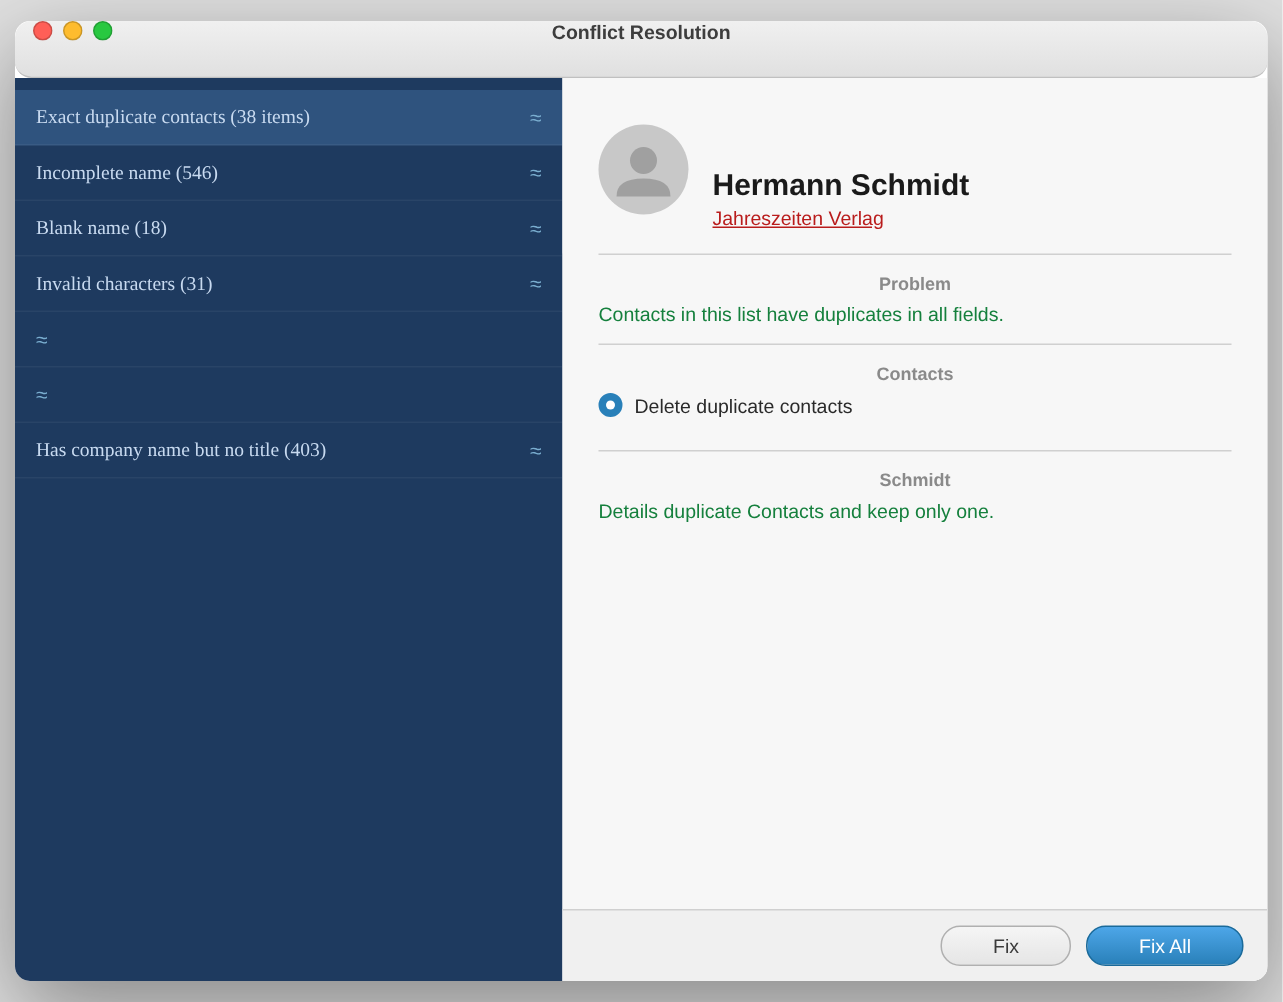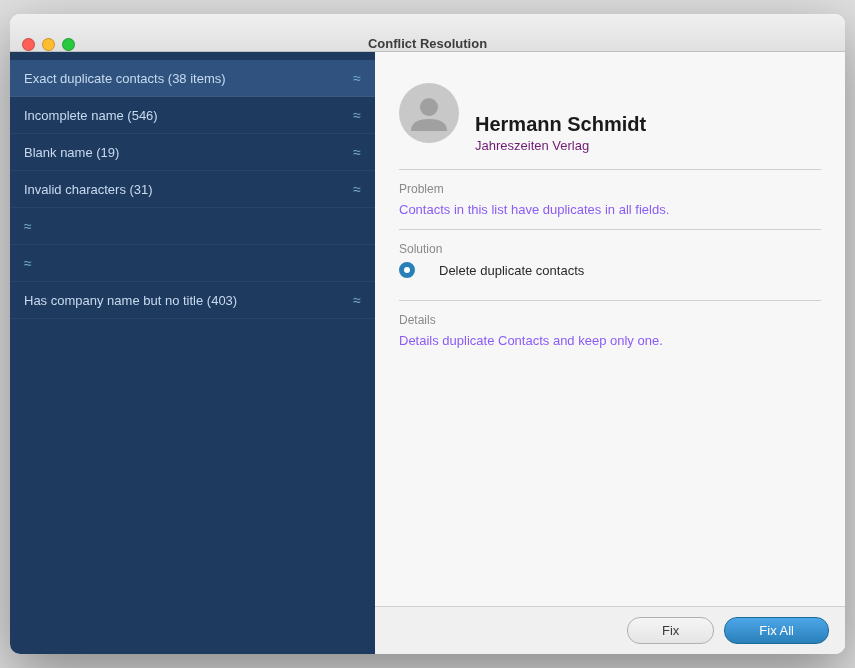--- a/index.html
+++ b/index.html
@@ -24,25 +24,26 @@
       overflow: hidden;
       display: flex;
       flex-direction: column;
     }
 
     
     .title-bar {
       background: linear-gradient(to bottom, #f0f0f0, #e0e0e0);
       height: 38px;
       display: flex;
-      align-items: flex-end;
+      align-items: flex-start;
       padding: 0 12px;
       border-bottom: 1px solid #c0c0c0;
       flex-shrink: 0;
       position: relative;
+      border-radius: 11px;
     }
 
     .traffic-lights {
       display: flex;
       gap: 7px;
       align-items: center;
     }
 
     .traffic-light {
       width: 13px;
@@ -89,20 +90,21 @@
       border-bottom: 1px solid rgba(255,255,255,0.05);
     }
 
     .sidebar-item.selected {
       background: rgba(100,160,220,0.25);
     }
 
     .sidebar-item-label {
       font-size: 13px;
       color: #c8daf0;
+      font-family: Liberation Serif, serif;
     }
 
     .sidebar-item-icon {
       color: #7aaed0;
       font-size: 14px;
       flex-shrink: 0;
     }
 
     
     .right-panel {
@@ -147,53 +149,55 @@
 
     .contact-name {
       font-size: 20px;
       font-weight: 600;
       color: #1a1a1a;
       margin-top: 41px;
     }
 
     .contact-company {
       font-size: 13px;
-      color: #701a75;
+      color: #b91c1c;
       margin-top: 2px;
+      text-decoration: underline;
     }
 
     
     .section {
       padding: 12px 24px;
     }
 
     .section-divider {
       height: 1px;
       background: #d0d0d0;
       margin: 0 24px;
     }
 
     .section-title {
       font-size: 12px;
-      font-weight: 400;
+      font-weight: 700;
       color: #8a8a8a;
       text-transform: none;
       margin-bottom: 6px;
+      text-align: center;
     }
 
     .section-text {
       font-size: 13px;
-      color: #8b5cf6;
+      color: #15803d;
     }
 
     
     .radio-option {
       display: flex;
       align-items: center;
-      gap: 24px;
+      gap: 8px;
       margin-bottom: 10px;
       cursor: pointer;
     }
 
     .radio-circle {
       width: 16px;
       height: 16px;
       border-radius: 50%;
       border: 2px solid #c0c0c0;
       display: flex;
@@ -275,21 +279,21 @@
 
     <div class="sidebar-item selected">
           <span class="sidebar-item-label">Exact duplicate contacts (38 items)</span>
           <span class="sidebar-item-icon">≈</span>
         </div>
         <div class="sidebar-item">
           <span class="sidebar-item-label">Incomplete name (546)</span>
           <span class="sidebar-item-icon">≈</span>
         </div>
         <div class="sidebar-item">
-          <span class="sidebar-item-label">Blank name (19)</span>
+          <span class="sidebar-item-label">Blank name (18)</span>
           <span class="sidebar-item-icon">≈</span>
         </div>
         <div class="sidebar-item">
           <span class="sidebar-item-label">Invalid characters (31)</span>
           <span class="sidebar-item-icon">≈</span>
         </div>
         <div class="sidebar-item">
           <span class="sidebar-item-icon">≈</span>
         </div>
         <div class="sidebar-item">
@@ -319,31 +323,31 @@
       <div class="section-divider"></div>
 
       <div class="section">
         <div class="section-title">Problem</div>
         <div class="section-text">Contacts in this list have duplicates in all fields.</div>
       </div>
 
       <div class="section-divider"></div>
 
       <div class="section">
-        <div class="section-title">Solution</div>
+        <div class="section-title">Contacts</div>
         <div class="radio-option">
           <div class="radio-circle selected"></div>
           <span class="radio-label">Delete duplicate contacts</span>
         </div>
       </div>
 
       <div class="section-divider"></div>
 
       <div class="section">
-        <div class="section-title">Details</div>
+        <div class="section-title">Schmidt</div>
         <div class="section-text">Details duplicate Contacts and keep only one.</div>
       </div>
 
       <div class="spacer"></div>
 
       <div class="bottom-bar">
         <button class="btn btn-fix">Fix</button>
         <button class="btn btn-fix-all">Fix All</button>
       </div>
     </div>

